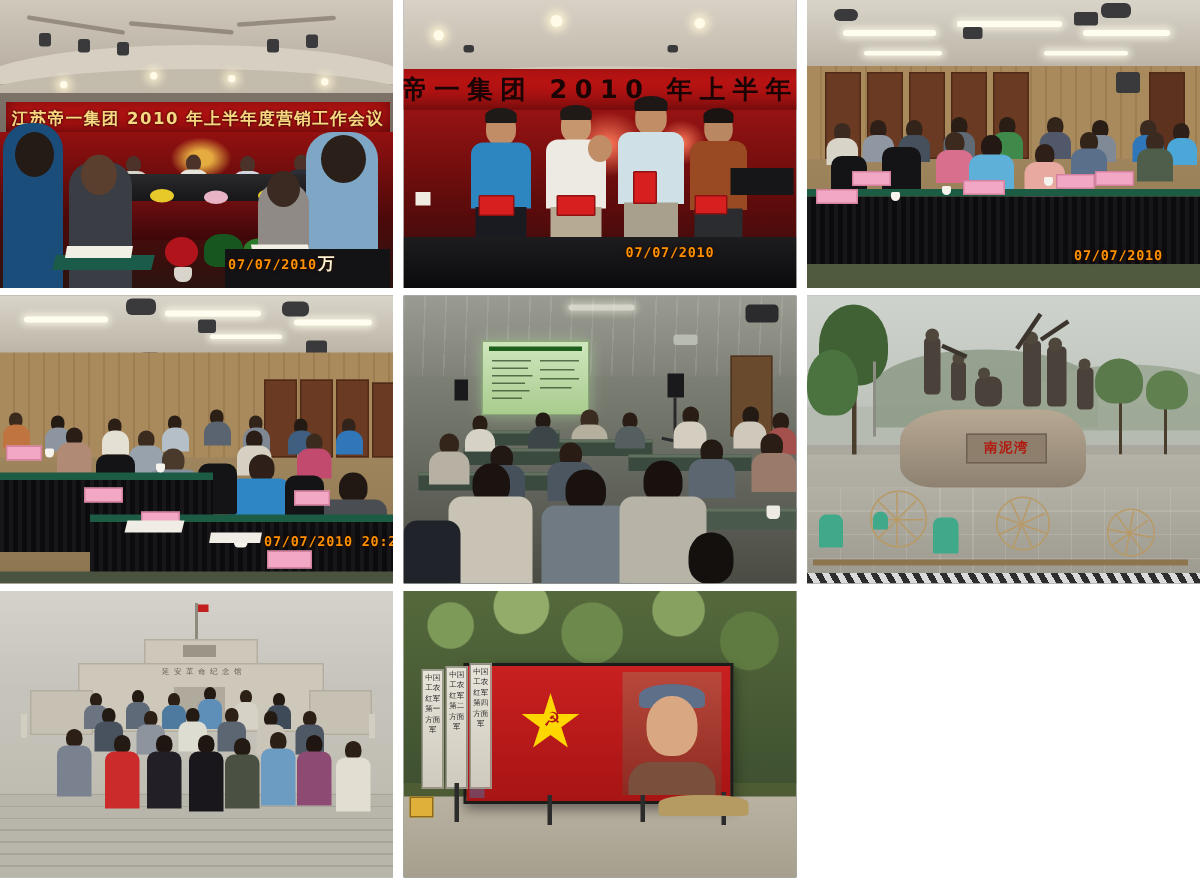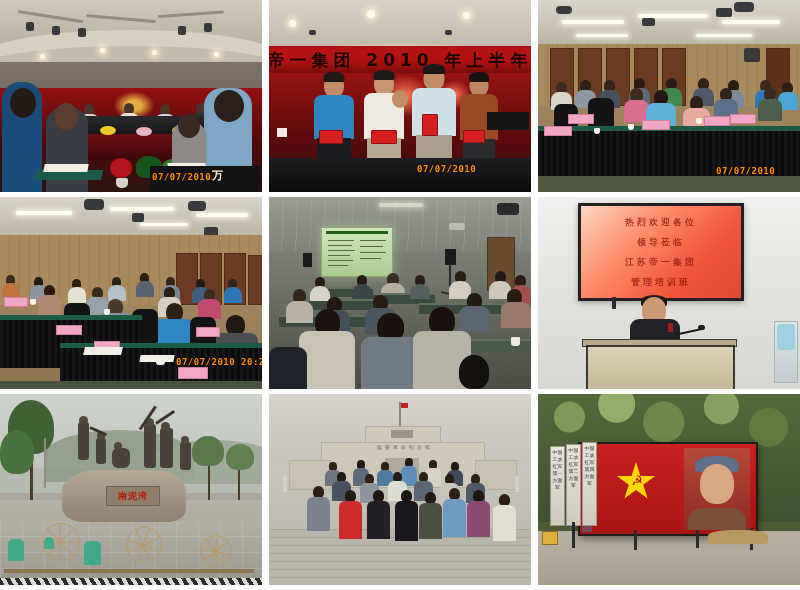--- a/index.html
+++ b/index.html
@@ -242,20 +242,23 @@
       <div class="spot" style="left:52px;top:26px;width:8px;height:9px;"></div>
       <div class="spot" style="left:78px;top:28px;width:8px;height:9px;"></div>
       <div class="spot" style="left:178px;top:26px;width:8px;height:9px;"></div>
       <div class="spot" style="left:204px;top:23px;width:8px;height:9px;"></div>
       <div class="lamp" style="left:100px;top:48px;width:5px;height:5px;"></div>
       <div class="lamp" style="left:152px;top:50px;width:5px;height:5px;"></div>
       <div class="lamp" style="left:40px;top:54px;width:5px;height:5px;"></div>
       <div class="lamp" style="left:214px;top:52px;width:5px;height:5px;"></div>
 
       <div class="backwall"></div>
+      <div class="banner">
+        <span>江苏帝一集团 2010 年上半年度营销工作会议</span>
+      </div>
       <div class="stage"></div>
       <div class="emblem"></div>
 
       <div class="head" style="left:84px;top:104px;width:10px;height:11px;"></div>
       <div class="torso" style="left:79px;top:114px;width:20px;height:12px;background:#d8d4cb;"></div>
       <div class="head" style="left:124px;top:103px;width:10px;height:11px;"></div>
       <div class="torso" style="left:119px;top:113px;width:20px;height:13px;background:#e6e3da;"></div>
       <div class="head" style="left:160px;top:104px;width:10px;height:11px;"></div>
       <div class="torso" style="left:155px;top:114px;width:20px;height:12px;background:#cfd6de;"></div>
       <div class="head" style="left:196px;top:103px;width:10px;height:11px;"></div>
@@ -560,44 +563,20 @@
       <div class="st" style="left:108px;top:116px;width:27px;height:28px;background:#1a120f;"></div>
       <div class="sb" style="left:92px;top:140px;width:60px;height:52px;background:#6f7a82;"></div>
       <div class="st" style="left:160px;top:110px;width:26px;height:28px;background:#18110e;"></div>
       <div class="sb" style="left:144px;top:134px;width:58px;height:58px;background:#b7b3a6;"></div>
       <div class="st" style="left:190px;top:158px;width:30px;height:34px;background:#14100e;"></div>
       <div class="sb" style="left:0;top:150px;width:38px;height:42px;background:#20242a;"></div>
       <div class="cup" style="left:242px;top:140px;width:9px;height:9px;background:#eceae2;position:absolute;border-radius:1px 1px 3px 3px;"></div>
     </div>
   </div>
 
-  <div class="cell">
-    <div class="photo p6">
-      <div style="position:absolute;left:0;right:0;top:0;bottom:0;
-                  background:linear-gradient(#efefed,#d6d6d2);"></div>
-      <div class="scr6">
-        <div class="tl" style="top:10px;">热烈欢迎各位</div>
-        <div class="tl" style="top:30px;">领导莅临</div>
-        <div class="tl" style="top:50px;">江苏帝一集团</div>
-        <div class="tl" style="top:70px;">管理培训班</div>
-      </div>
-      <div class="bar"></div>
-      <div class="hair"></div>
-      <div class="mh6"></div>
-      <div class="body6"></div>
-      <div style="position:absolute;left:130px;top:126px;width:5px;height:9px;background:#a02020;border-radius:1px;"></div>
-      <div class="mic" style="left:136px;top:134px;width:28px;height:2px;transform:rotate(-12deg);"></div>
-      <div class="mic" style="left:160px;top:128px;width:7px;height:5px;border-radius:3px;"></div>
-      <div class="podtop" style="left:44px;top:142px;"></div>
-      <div class="pod" style="top:148px;height:44px;"></div>
-      <div class="cooler">
-        <div class="jug"></div>
-      </div>
-    </div>
-  </div>
 
   <div class="cell">
     <div class="photo p7">
       <div class="sky"></div>
       <div class="hill" style="left:44px;top:36px;width:150px;height:52px;"></div>
       <div class="hill" style="left:150px;top:46px;width:130px;height:44px;background:#9aa692;"></div>
       <div class="trunk" style="left:30px;top:18px;width:3px;height:92px;"></div>
       <div class="tree" style="left:8px;top:6px;width:46px;height:54px;"></div>
       <div class="tree" style="left:0px;top:36px;width:34px;height:44px;background:#4b7340;"></div>
       <div class="trunk" style="left:208px;top:54px;width:2px;height:52px;"></div>

